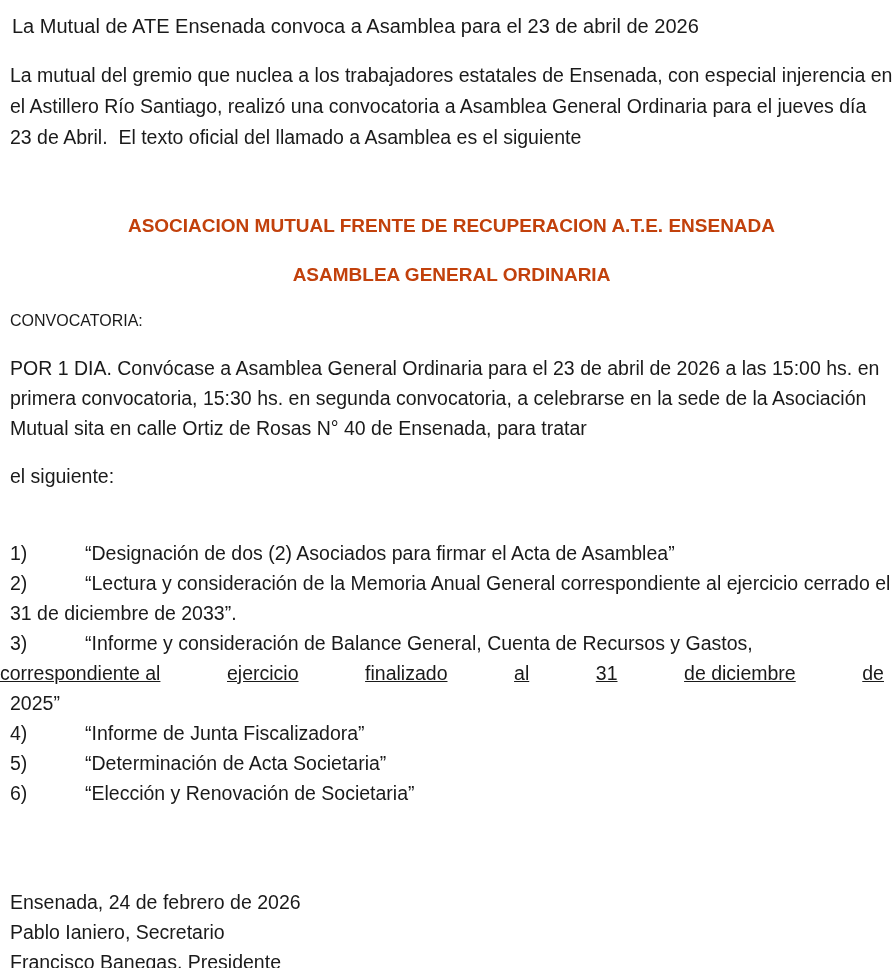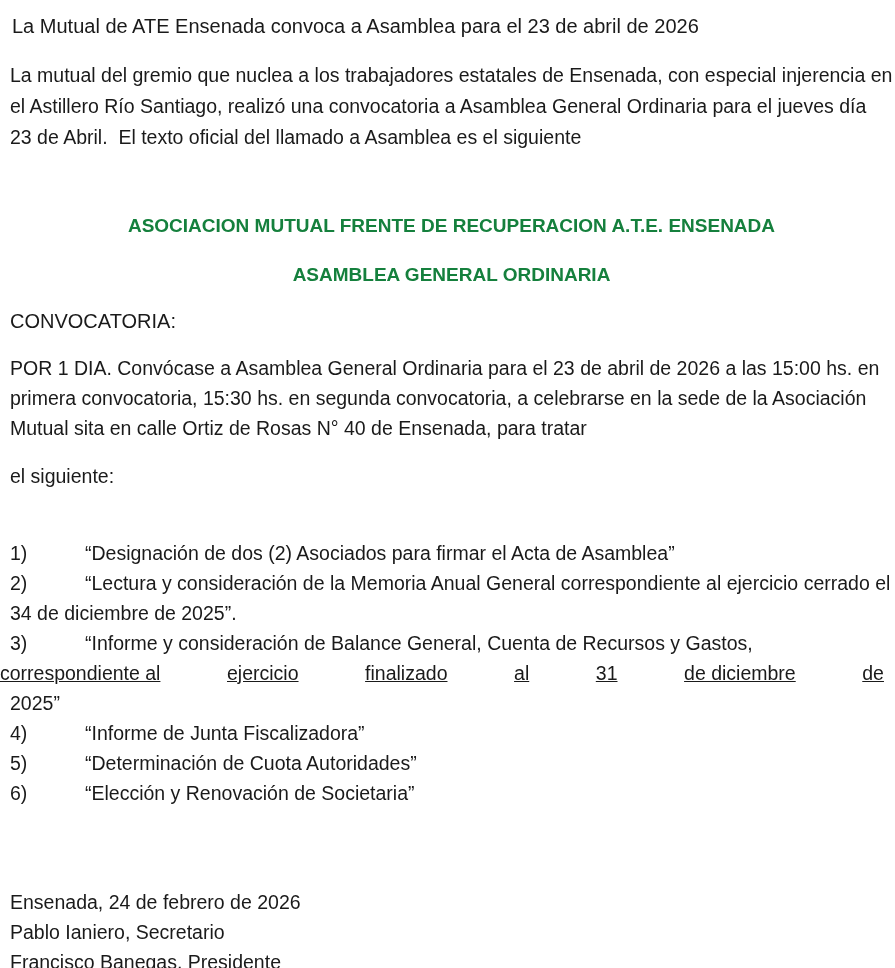--- a/index.html
+++ b/index.html
@@ -25,31 +25,31 @@
     font-weight: normal;
     line-height: 30px;
     white-space: pre-wrap;
   }
   .intro {
     margin-top: 19px;
     line-height: 31px;
     white-space: pre-wrap;
   }
   .red-heading {
-    color: #15803d;
+    color: #c2410c;
     font-weight: bold;
     text-align: center;
     font-size: 19px;
     line-height: 30px;
   }
   .heading-org { margin-top: 58px; }
   .heading-assembly { margin-top: 19px; }
   .convocatoria {
     margin-top: 16px;
-    font-size: 20px;
+    font-size: 16px;
     line-height: 30px;
   }
   .call-paragraph {
     margin-top: 17px;
     line-height: 30px;
     white-space: pre-wrap;
   }
   .following {
     margin-top: 18px;
     line-height: 30px;
@@ -99,21 +99,21 @@
 
   <div class="following">el siguiente:</div>
 
   <div class="agenda">
 
     <div class="agenda-item">
       <span class="agenda-num">1)</span><span>“Designación de dos (2) Asociados para firmar el Acta de Asamblea”</span>
     </div>
 
     <div class="agenda-item">
-      <span class="agenda-num">2)</span><span>“Lectura y consideración de la Memoria Anual General correspondiente al ejercicio cerrado el 34 de diciembre de 2025”.</span>
+      <span class="agenda-num">2)</span><span>“Lectura y consideración de la Memoria Anual General correspondiente al ejercicio cerrado el 31 de diciembre de 2033”.</span>
     </div>
 
     <div class="agenda-item">
       <span class="agenda-num">3)</span><span>“Informe y consideración de Balance General, Cuenta de Recursos y Gastos,</span>
     </div>
     <div class="justified-line">
       <span>correspondiente al</span>
       <span>ejercicio</span>
       <span>finalizado</span>
       <span>al</span>
@@ -121,21 +121,21 @@
       <span>de diciembre</span>
       <span>de</span>
     </div>
     <div class="agenda-tail">2025”</div>
 
     <div class="agenda-item">
       <span class="agenda-num">4)</span><span>“Informe de Junta Fiscalizadora”</span>
     </div>
 
     <div class="agenda-item">
-      <span class="agenda-num">5)</span><span>“Determinación de Cuota Autoridades”</span>
+      <span class="agenda-num">5)</span><span>“Determinación de Acta Societaria”</span>
     </div>
 
     <div class="agenda-item">
       <span class="agenda-num">6)</span><span>“Elección y Renovación de Societaria”</span>
     </div>
 
   </div>
 
   <div class="footer">
     <div>Ensenada, 24 de febrero de 2026</div>

